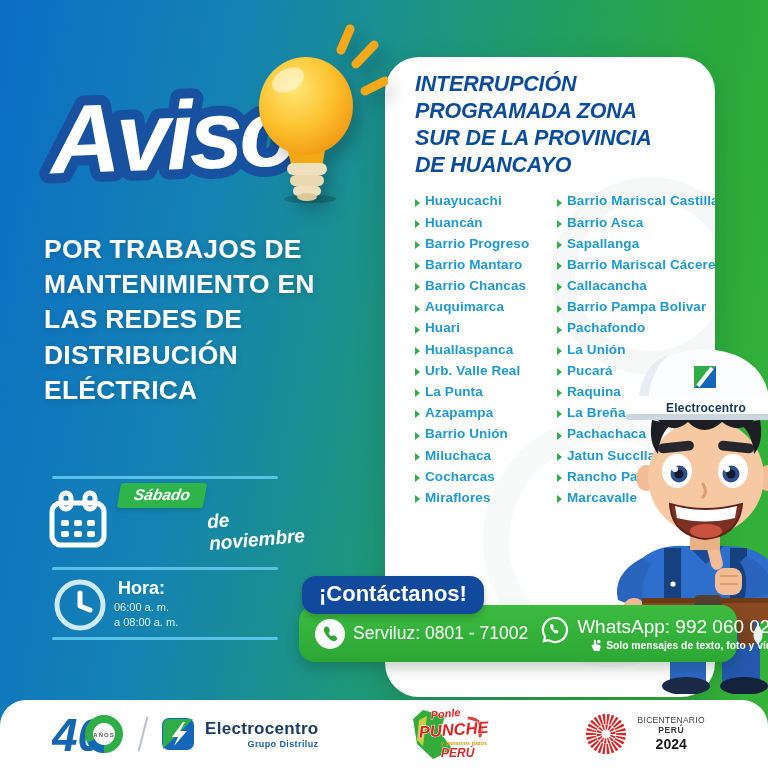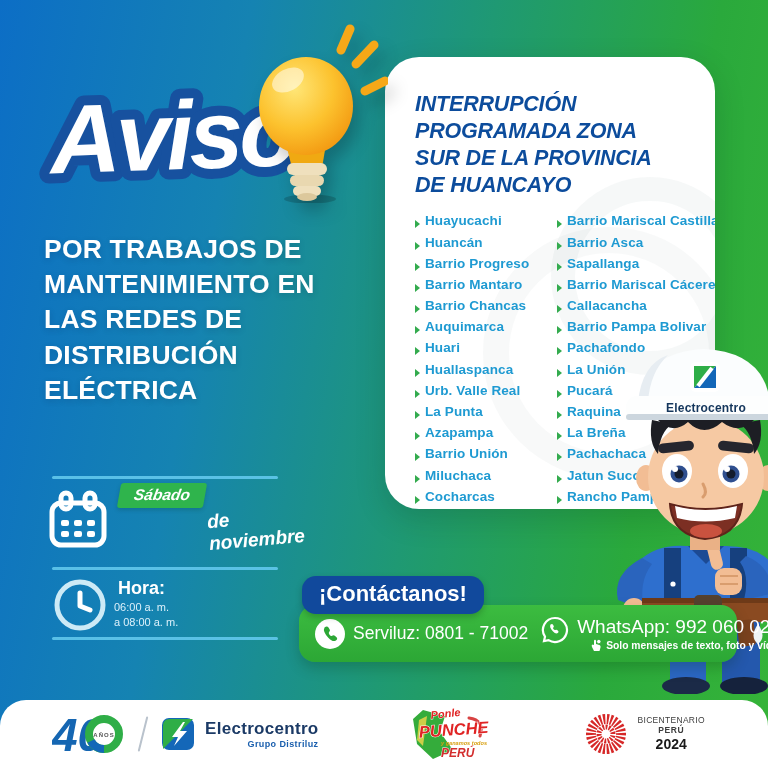--- a/index.html
+++ b/index.html
@@ -8,28 +8,28 @@
     font-family:"Liberation Sans",sans-serif;
     background:linear-gradient(100deg,#0c6ec6 0%,#1583b2 28%,#1f9973 55%,#2aa93c 80%,#36b438 100%);
   }
   
   .aviso{position:absolute;left:36px;top:52px;width:345px;height:160px;transform:rotate(-2deg);z-index:2;}
   .aviso text{font-family:"Liberation Sans",sans-serif;font-size:97px;font-weight:900;font-style:italic;
     fill:#fff;stroke:#17519f;stroke-width:20px;stroke-linejoin:round;paint-order:stroke;letter-spacing:-4px;}
   
   .bulb{position:absolute;left:248px;top:18px;width:140px;height:185px;z-index:3;filter:drop-shadow(6px 10px 8px rgba(0,0,0,.22));}
   
-  .card{position:absolute;left:385px;top:57px;width:330px;height:452px;background:#fff;border-radius:34px;
-    box-shadow:0 10px 30px rgba(0,40,30,.18);padding:34px 24px 0 30px;box-sizing:border-box;overflow:hidden;z-index:1;}
+  .card{position:absolute;left:385px;top:57px;width:330px;height:640px;background:#fff;border-radius:34px;
+    box-shadow:0 10px 30px rgba(0,40,30,.18);padding:14px 24px 0 30px;box-sizing:border-box;overflow:hidden;z-index:1;}
   .card-title{margin:0;width:252px;font-size:21.5px;line-height:1.26;color:#0c4c9c;font-weight:800;font-style:italic;letter-spacing:-.2px;}
   .cols{display:flex;margin-top:14px;position:relative;z-index:1;}
   .cols ul{list-style:none;margin:0;padding:0;}
   .cols ul:first-child{width:142px;flex:none;}
   .cols ul:last-child{flex:1;}
-  .loc-item{display:flex;align-items:flex-end;margin-bottom:6.2px;}
+  .loc-item{display:flex;align-items:center;margin-bottom:6.2px;}
   .bullet{width:0;height:0;border-left:5.5px solid #33ab4e;border-top:4px solid transparent;border-bottom:4px solid transparent;margin:3.5px 5px 0 0;}
   .loc-text{font-size:13.5px;font-weight:700;color:#1e9ad2;letter-spacing:.1px;white-space:nowrap;}
   .wm{position:absolute;border-radius:50%;z-index:0;}
   .wm1{width:150px;height:150px;right:-34px;top:120px;border:24px solid rgba(110,130,140,.06);}
   .wm2{width:200px;height:200px;right:-20px;bottom:30px;border:26px solid rgba(110,130,140,.05);}
   
   .headline{position:absolute;left:44px;top:232px;width:326px;margin:0;font-size:26.5px;font-weight:800;color:#fff;
     line-height:1.33;letter-spacing:.2px;text-shadow:0 2px 6px rgba(0,30,60,.18);z-index:1;}
   
   .rule{position:absolute;left:52px;width:226px;height:2.5px;background:#62c8ec;border-radius:2px;opacity:.9;}

